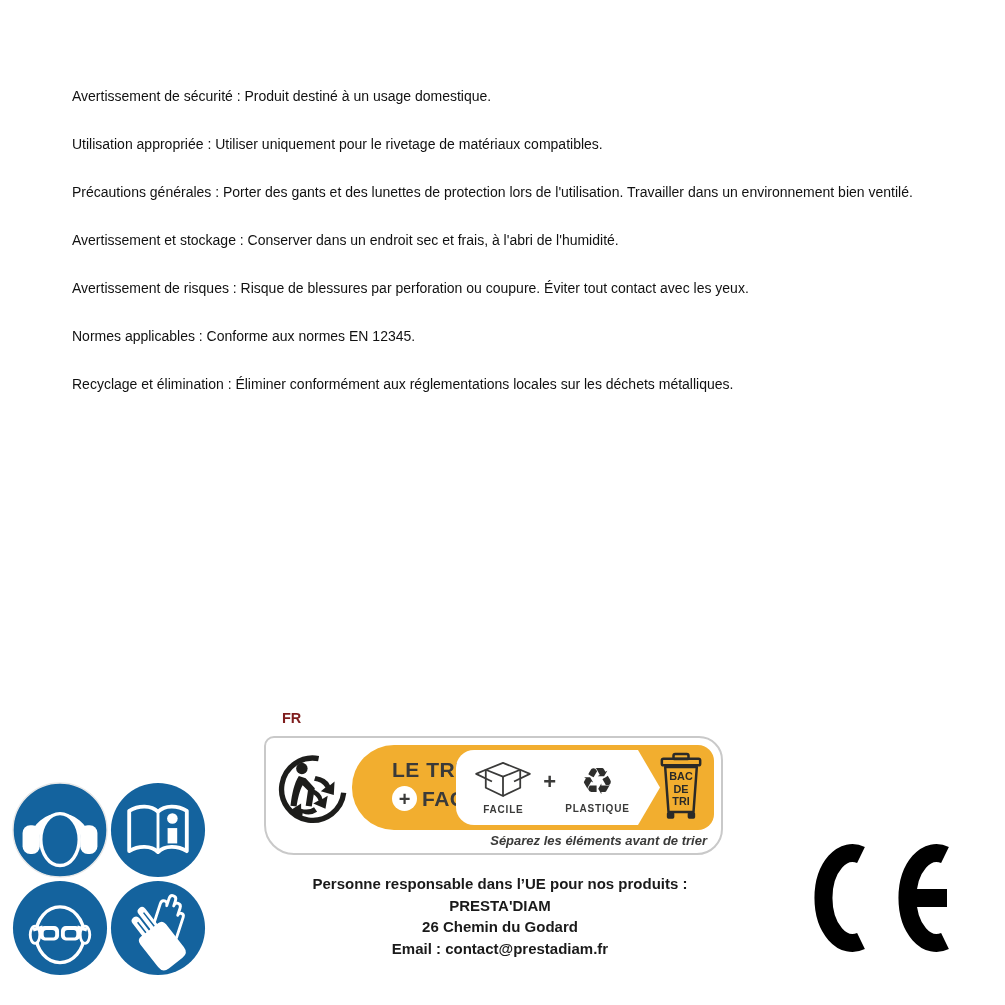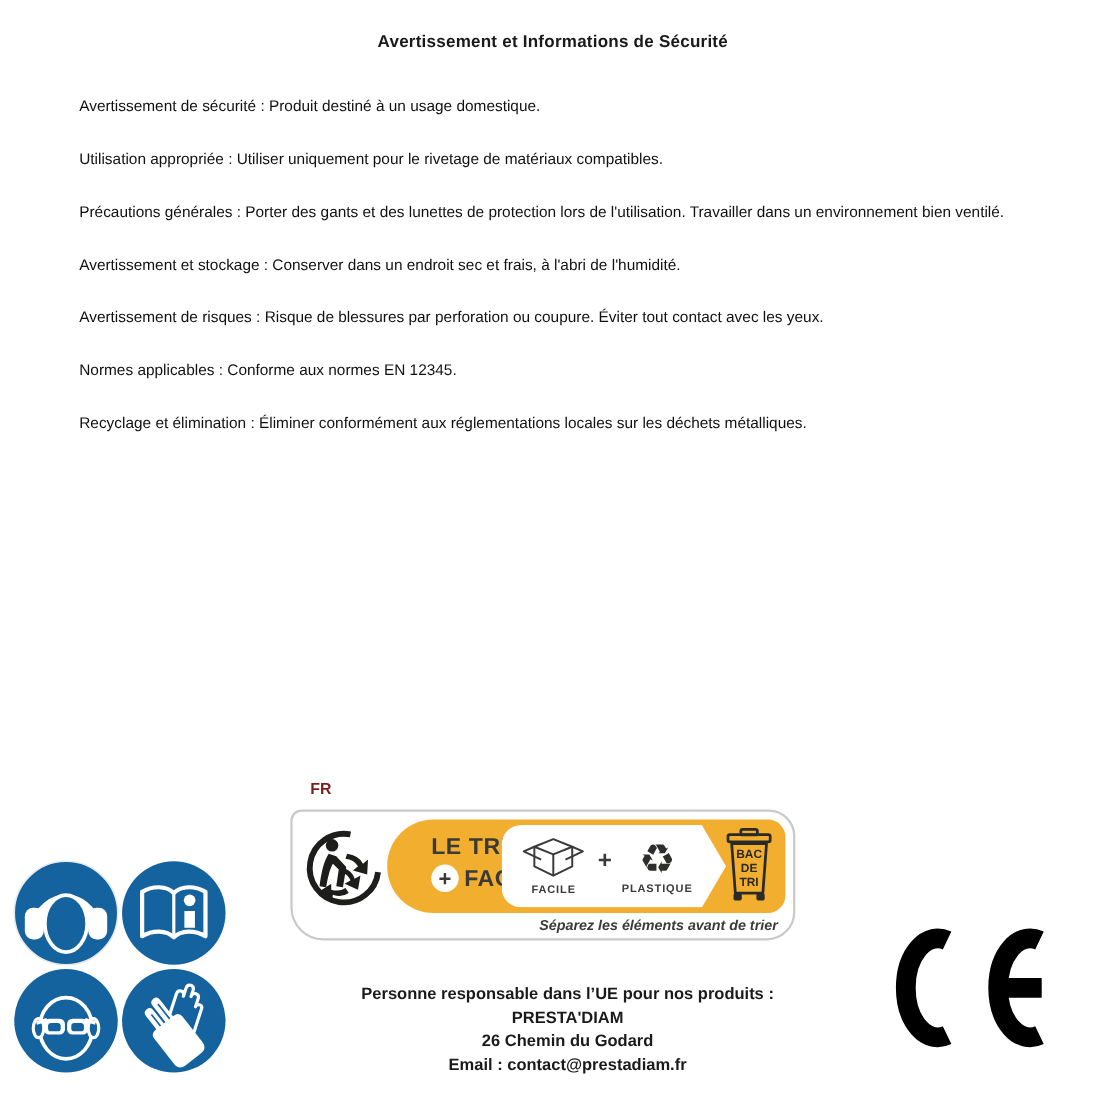--- a/index.html
+++ b/index.html
@@ -76,36 +76,34 @@
 
   .bin-wrap { position: absolute; right: 8px; top: 7px; width: 50px; height: 70px; }
 
   .tagline {
     position: absolute; right: 14px; bottom: 5px;
     font-size: 13px; font-style: italic; font-weight: 600; color: #3a3a39;
   }
 
   
   .address {
-    position: absolute; left: 256px; top: 873px; width: 520px;
+    position: absolute; left: 240px; top: 873px; width: 520px;
     text-align: center; font-size: 15px; font-weight: bold; color: #1a1a1a;
     line-height: 21.5px;
-    margin-top: 20px;
   }
 
   
   .ce-wrap { position: absolute; left: 797px; top: 842px; width: 152px; height: 112px; }
   .ce-wrap svg { display: block; width: 100%; height: 100%; }
 </style>
 </head>
 <body>
 
 <div class="page">
 
-  <h1 class="doc-title">Avertissement et Informations de Sécurité</h1>
 
   <div class="paras">
     <p>Avertissement de sécurité : Produit destiné à un usage domestique.</p>
     <p>Utilisation appropriée : Utiliser uniquement pour le rivetage de matériaux compatibles.</p>
     <p>Précautions générales : Porter des gants et des lunettes de protection lors de l'utilisation. Travailler dans un environnement bien ventilé.</p>
     <p>Avertissement et stockage : Conserver dans un endroit sec et frais, à l'abri de l'humidité.</p>
     <p>Avertissement de risques : Risque de blessures par perforation ou coupure. Éviter tout contact avec les yeux.</p>
     <p>Normes applicables : Conforme aux normes EN 12345.</p>
     <p>Recyclage et élimination : Éliminer conformément aux réglementations locales sur les déchets métalliques.</p>
   </div>

